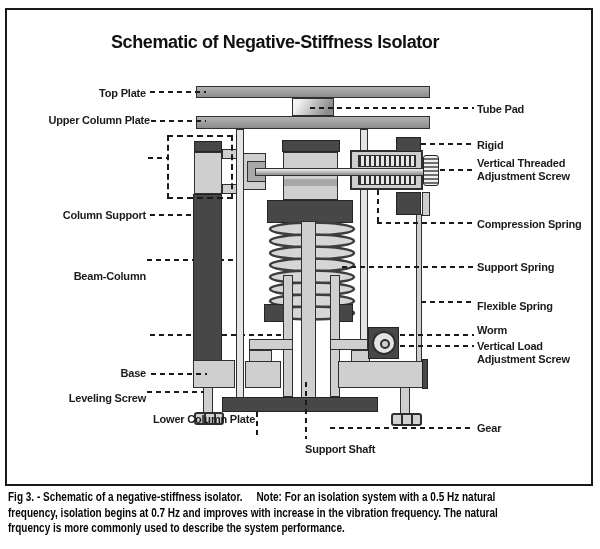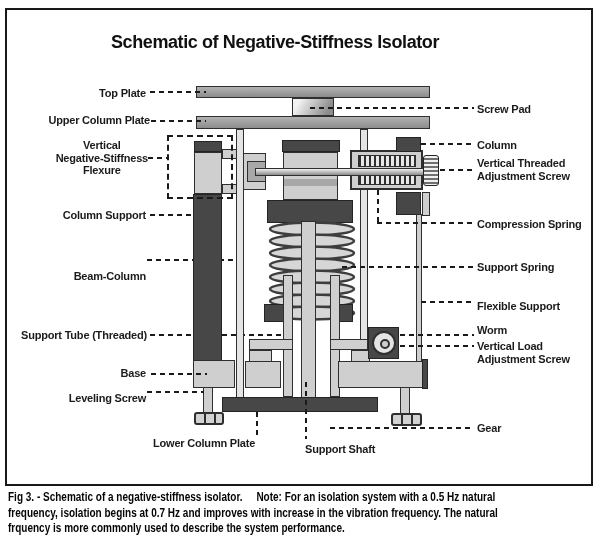--- a/index.html
+++ b/index.html
@@ -131,42 +131,36 @@
   <div class="hdash" style="left:342px;top:266px;width:132px;"></div>
   <div class="hdash" style="left:421px;top:301px;width:53px;"></div>
   <div class="hdash" style="left:400px;top:334px;width:74px;"></div>
   <div class="hdash" style="left:400px;top:345px;width:74px;"></div>
   <div class="hdash" style="left:330px;top:427px;width:144px;"></div>
   <div class="vdash" style="left:256px;top:412px;height:26px;"></div>
   <div class="vdash" style="left:305px;top:382px;height:57px;"></div>
 
   <div class="lbl r" style="right:454px;top:87px;">Top Plate</div>
   <div class="lbl r" style="right:450px;top:114px;">Upper Column Plate</div>
-  <div class="lbl c" style="right:452px;top:139px;">
-    <div>Vertical</div>
-    <div>Negative-Stiffness</div>
-    <div>Flexure</div>
-  </div>
   <div class="lbl r" style="right:454px;top:209px;">Column Support</div>
   <div class="lbl r" style="right:454px;top:270px;">Beam-Column</div>
-  <div class="lbl r" style="right:453px;top:329px;">Support Tube (Threaded)</div>
   <div class="lbl r" style="right:454px;top:367px;">Base</div>
   <div class="lbl r" style="right:454px;top:392px;">Leveling Screw</div>
-  <div class="lbl" style="left:153px;top:437px;">Lower Column Plate</div>
+  <div class="lbl" style="left:153px;top:413px;">Lower Column Plate</div>
   <div class="lbl" style="left:305px;top:443px;">Support Shaft</div>
 
-  <div class="lbl" style="left:477px;top:103px;">Screw Pad</div>
-  <div class="lbl" style="left:477px;top:139px;">Column</div>
+  <div class="lbl" style="left:477px;top:103px;">Tube Pad</div>
+  <div class="lbl" style="left:477px;top:139px;">Rigid</div>
   <div class="lbl" style="left:477px;top:157px;">
     <div>Vertical Threaded</div>
     <div>Adjustment Screw</div>
   </div>
   <div class="lbl" style="left:477px;top:218px;">Compression Spring</div>
   <div class="lbl" style="left:477px;top:261px;">Support Spring</div>
-  <div class="lbl" style="left:477px;top:300px;">Flexible Support</div>
+  <div class="lbl" style="left:477px;top:300px;">Flexible Spring</div>
   <div class="lbl" style="left:477px;top:324px;">Worm</div>
   <div class="lbl" style="left:477px;top:340px;">
     <div>Vertical Load</div>
     <div>Adjustment Screw</div>
   </div>
   <div class="lbl" style="left:477px;top:422px;">Gear</div>
 
   <div id="caption">
     <div class="cap-line">Fig 3. - Schematic of a negative-stiffness isolator.     Note: For an isolation system with a 0.5 Hz natural</div>
     <div class="cap-line">frequency, isolation begins at 0.7 Hz and improves with increase in the vibration frequency. The natural</div>

